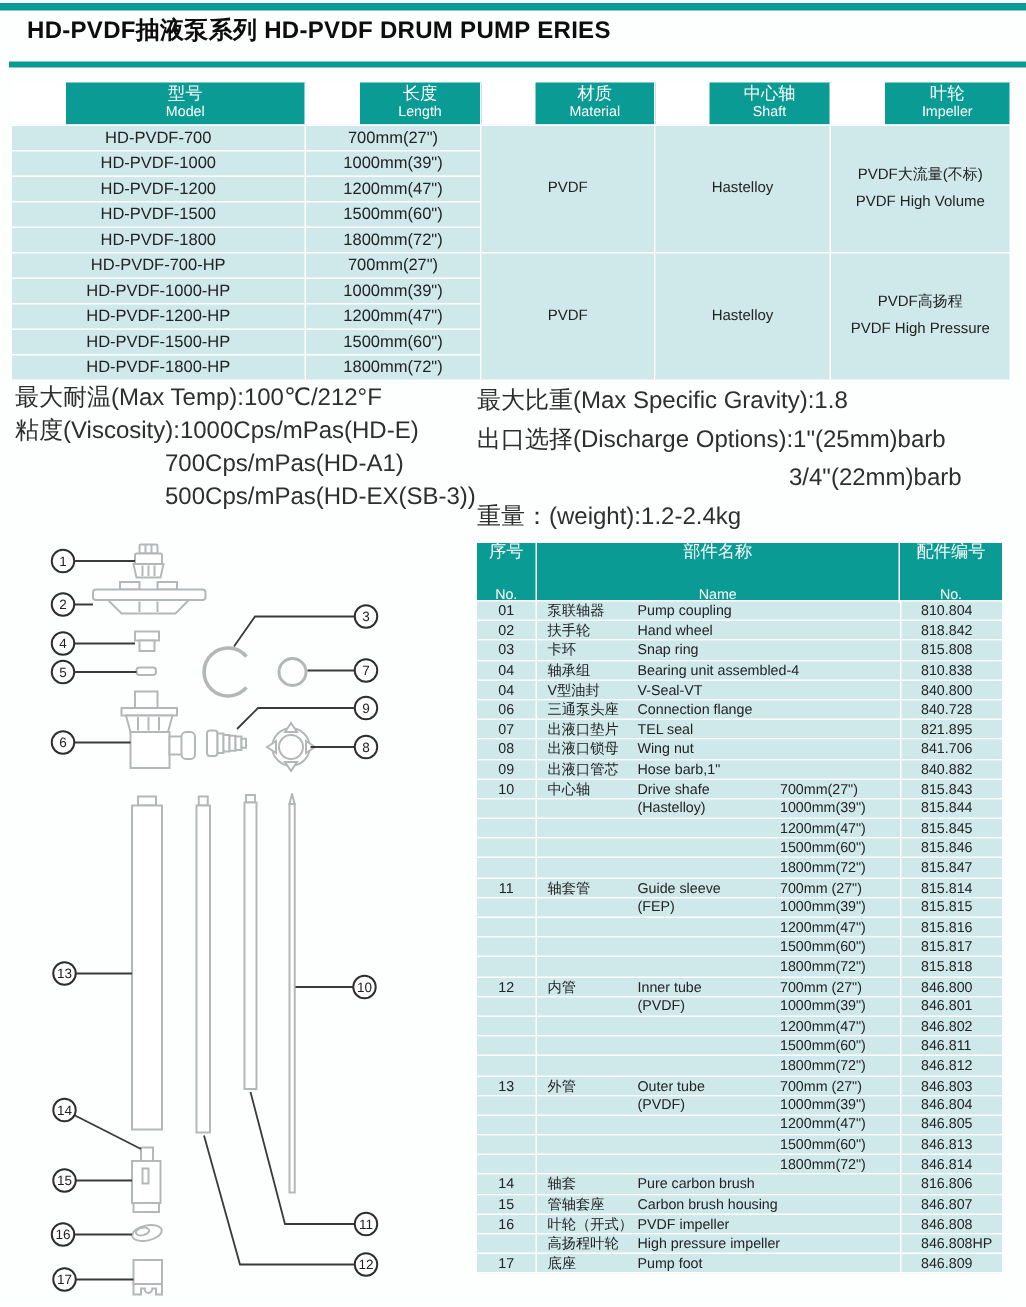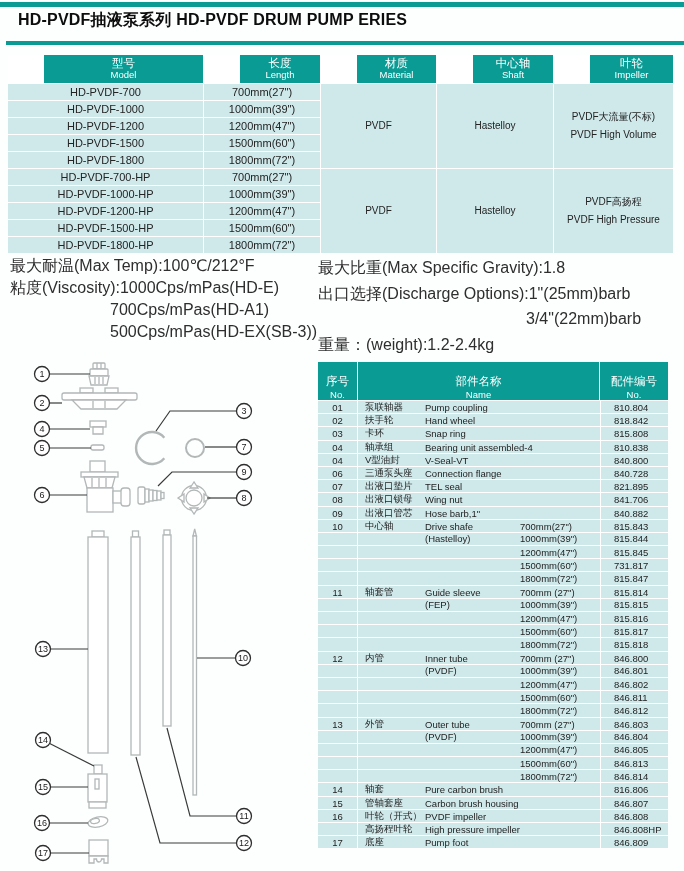--- a/index.html
+++ b/index.html
@@ -43,21 +43,21 @@
   .specs-left{left:10px;top:255px;}
   .specs-right{left:318px;top:255px;}
   .specs-left .line{height:22px;line-height:22px;white-space:nowrap;}
   .specs-right .line{height:25.5px;line-height:25.5px;white-space:nowrap;}
   .specs-left .indent{padding-left:100px;}
   .specs-right .indent{padding-left:208px;}
 
   
   .parts-table{position:absolute;left:318px;top:362px;width:350px;}
   .pt-head{display:grid;grid-template-columns:40px 242px 68px;height:38px;background:var(--teal,#0a9c94);color:#fff;}
-  .pt-hcell{display:flex;flex-direction:column;align-items:center;justify-content:flex-end;line-height:1.2;border-right:1px solid #fff;box-sizing:border-box;}
+  .pt-hcell{display:flex;flex-direction:column;align-items:center;justify-content:flex-start;line-height:1.2;border-right:1px solid #fff;box-sizing:border-box;gap:15px;}
   .pt-hcell:last-child{border-right:none;}
   .pt-hcell .cn{font-size:11.5px;}
   .pt-hcell .en{font-size:9.5px;}
   .pt-body{border-top:1px solid #fff;}
   .pt-row{
     display:grid;grid-template-columns:40px 67px 95px 80px 68px;height:13.2px;
     background:var(--rowbg,#cfe8ea);border-bottom:1px solid #fff;box-sizing:border-box;
     font-size:9.5px;color:#232323;align-items:center;
   }
   .pt-no{height:100%;display:flex;align-items:center;justify-content:center;border-right:1px solid #fff;box-sizing:border-box;}
@@ -251,21 +251,21 @@
           <div class="pt-cn"></div>
           <div class="pt-en"></div>
           <div class="pt-size">1200mm(47")</div>
           <div class="pt-code">815.845</div>
         </div>
         <div class="pt-row">
           <div class="pt-no"></div>
           <div class="pt-cn"></div>
           <div class="pt-en"></div>
           <div class="pt-size">1500mm(60")</div>
-          <div class="pt-code">731.817</div>
+          <div class="pt-code">815.846</div>
         </div>
         <div class="pt-row">
           <div class="pt-no"></div>
           <div class="pt-cn"></div>
           <div class="pt-en"></div>
           <div class="pt-size">1800mm(72")</div>
           <div class="pt-code">815.847</div>
         </div>
         <div class="pt-row">
           <div class="pt-no">11</div>

